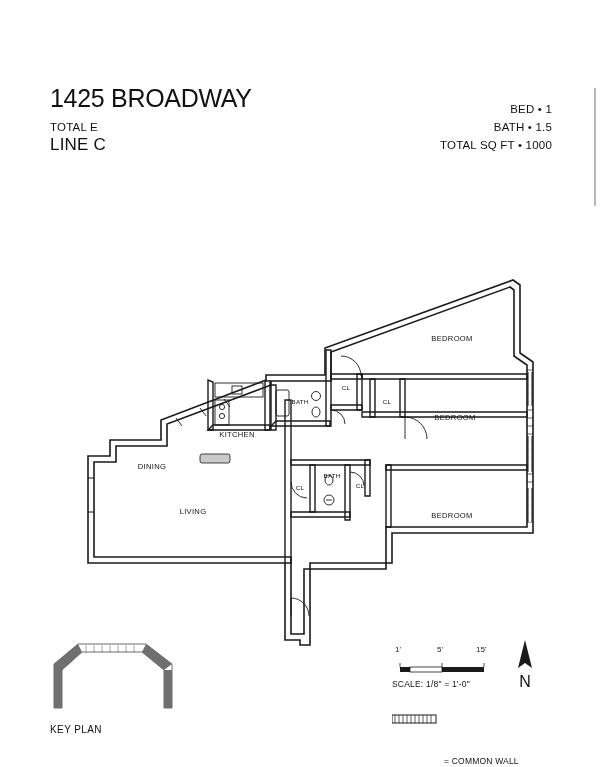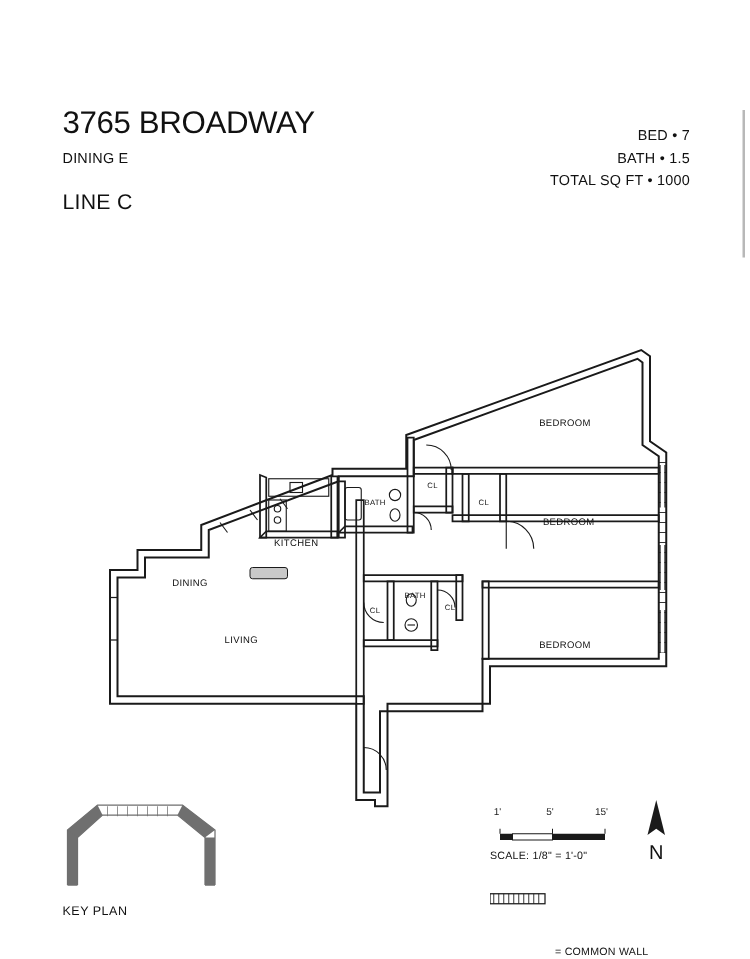--- a/index.html
+++ b/index.html
@@ -40,21 +40,21 @@
   .sub1, .sub2 {
     font-size: 11.5px;
     letter-spacing: 0.2px;
     line-height: 16px;
     color: #111;
   }
   .sub1 { margin-top: 7px; }
   .line-label {
     font-size: 17px;
     letter-spacing: 0.2px;
-    margin-top: 17px;
+    margin-top: 0;
     color: #111;
   }
 
   .specs {
     position: absolute;
     right: 48px;
     top: 100px;
     text-align: right;
     font-size: 11.5px;
     line-height: 18px;
@@ -153,27 +153,27 @@
     fill: #111;
     font-family: "Liberation Sans", sans-serif;
   }
 </style>
 </head>
 <body>
 
 <div class="page">
 
   <div class="header">
-    <div class="title">3765 BROADWAY</div>
-    <div class="sub1">DINING E</div>
+    <div class="title">1425 BROADWAY</div>
+    <div class="sub1">TOTAL E</div>
     <div class="line-label">LINE C</div>
   </div>
 
   <div class="specs">
-    <div>BED  •  7</div>
+    <div>BED  •  1</div>
     <div>BATH  •  1.5</div>
     <div>TOTAL SQ FT  •  1000</div>
   </div>
 
   <div class="edge-rule"></div>
 
   <div class="plan">
     <svg width="600" height="420" viewBox="0 0 600 420" xmlns="http://www.w3.org/2000/svg">
       <g fill="none" stroke="#1a1a1a" stroke-width="1.6" stroke-linejoin="miter">
 

